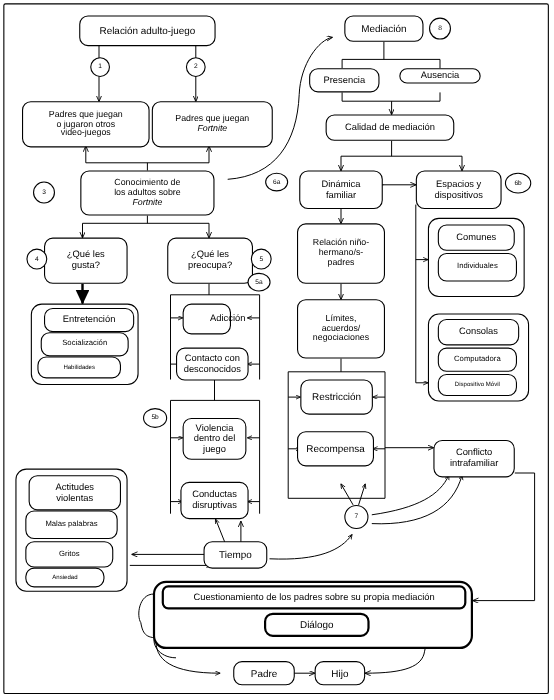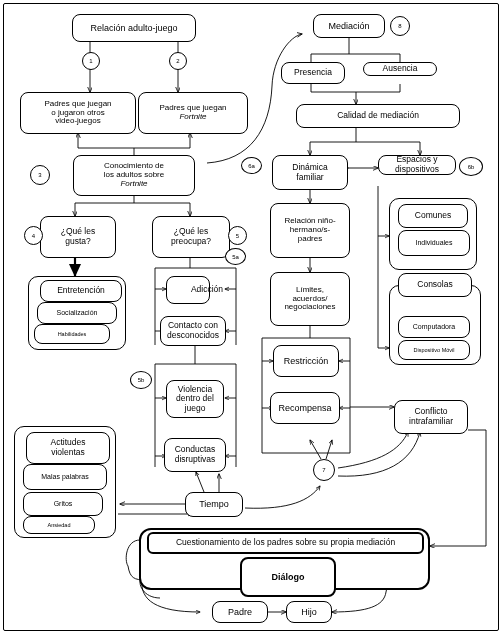--- a/index.html
+++ b/index.html
@@ -294,32 +294,32 @@
     <span>8</span>
   </div>
 
   <div class="node f85" style="left:281px;top:62px;width:64px;height:22px;">
     <span>Presencia</span>
   </div>
   <div class="node f85" style="left:363px;top:62px;width:74px;height:14px;">
     <span>Ausencia</span>
   </div>
 
-  <div class="node f85" style="left:296px;top:104px;width:164px;height:24px;">
+  <div class="node f85" style="left:296px;top:104px;width:117px;height:24px;">
     <span>Calidad de mediación</span>
   </div>
 
   <div class="circ" style="left:241px;top:157px;width:21px;height:17px;">
     <span>6a</span>
   </div>
   <div class="node f85 stack" style="left:272px;top:155px;width:76px;height:35px;">
     <span>Dinámica
 familiar</span>
   </div>
-  <div class="node f85 stack" style="left:378px;top:155px;width:78px;height:20px;">
+  <div class="node f85 stack" style="left:378px;top:155px;width:78px;height:35px;">
     <span>Espacios y
 dispositivos</span>
   </div>
   <div class="circ" style="left:459px;top:157px;width:24px;height:19px;">
     <span>6b</span>
   </div>
 
   <div class="node f8 stack" style="left:270px;top:272px;width:80px;height:54px;">
     <span>Límites,
 acuerdos/
@@ -340,21 +340,21 @@
 
   <div class="group" style="left:389px;top:198px;width:88px;height:72px;"></div>
   <div class="node f85" style="left:398px;top:204px;width:70px;height:24px;">
     <span>Comunes</span>
   </div>
   <div class="node f7" style="left:398px;top:230px;width:72px;height:26px;">
     <span>Individuales</span>
   </div>
 
   <div class="group" style="left:389px;top:285px;width:92px;height:80px;"></div>
-  <div class="node f85" style="left:398px;top:273px;width:74px;height:24px;">
+  <div class="node f85" style="left:398px;top:290px;width:74px;height:24px;">
     <span>Consolas</span>
   </div>
   <div class="node f7" style="left:398px;top:316px;width:72px;height:22px;">
     <span>Computadora</span>
   </div>
   <div class="node f55" style="left:398px;top:340px;width:72px;height:20px;">
     <span>Dispositivo Móvil</span>
   </div>
 
   <div class="node f85 stack" style="left:394px;top:400px;width:74px;height:34px;">
@@ -363,21 +363,21 @@
   </div>
 
   <div class="circ" style="left:313px;top:459px;width:22px;height:22px;">
     <span>7</span>
   </div>
 
   <div class="group" style="left:139px;top:528px;width:291px;height:62px;border-width:2px;border-radius:12px;"></div>
   <div class="node thick f85" style="left:147px;top:532px;width:277px;height:22px;border-radius:6px;">
     <span>Cuestionamiento de los padres sobre su propia mediación</span>
   </div>
-  <div class="node thick f9" style="left:240px;top:557px;width:96px;height:40px;font-weight:bold;">
+  <div class="node thick f9" style="left:240px;top:557px;width:96px;height:22px;">
     <span>Diálogo</span>
   </div>
 
   <div class="node f9" style="left:212px;top:601px;width:56px;height:22px;">
     <span>Padre</span>
   </div>
   <div class="node f9" style="left:286px;top:601px;width:46px;height:22px;text-align:right;">
     <span>Hijo</span>
   </div>
 

